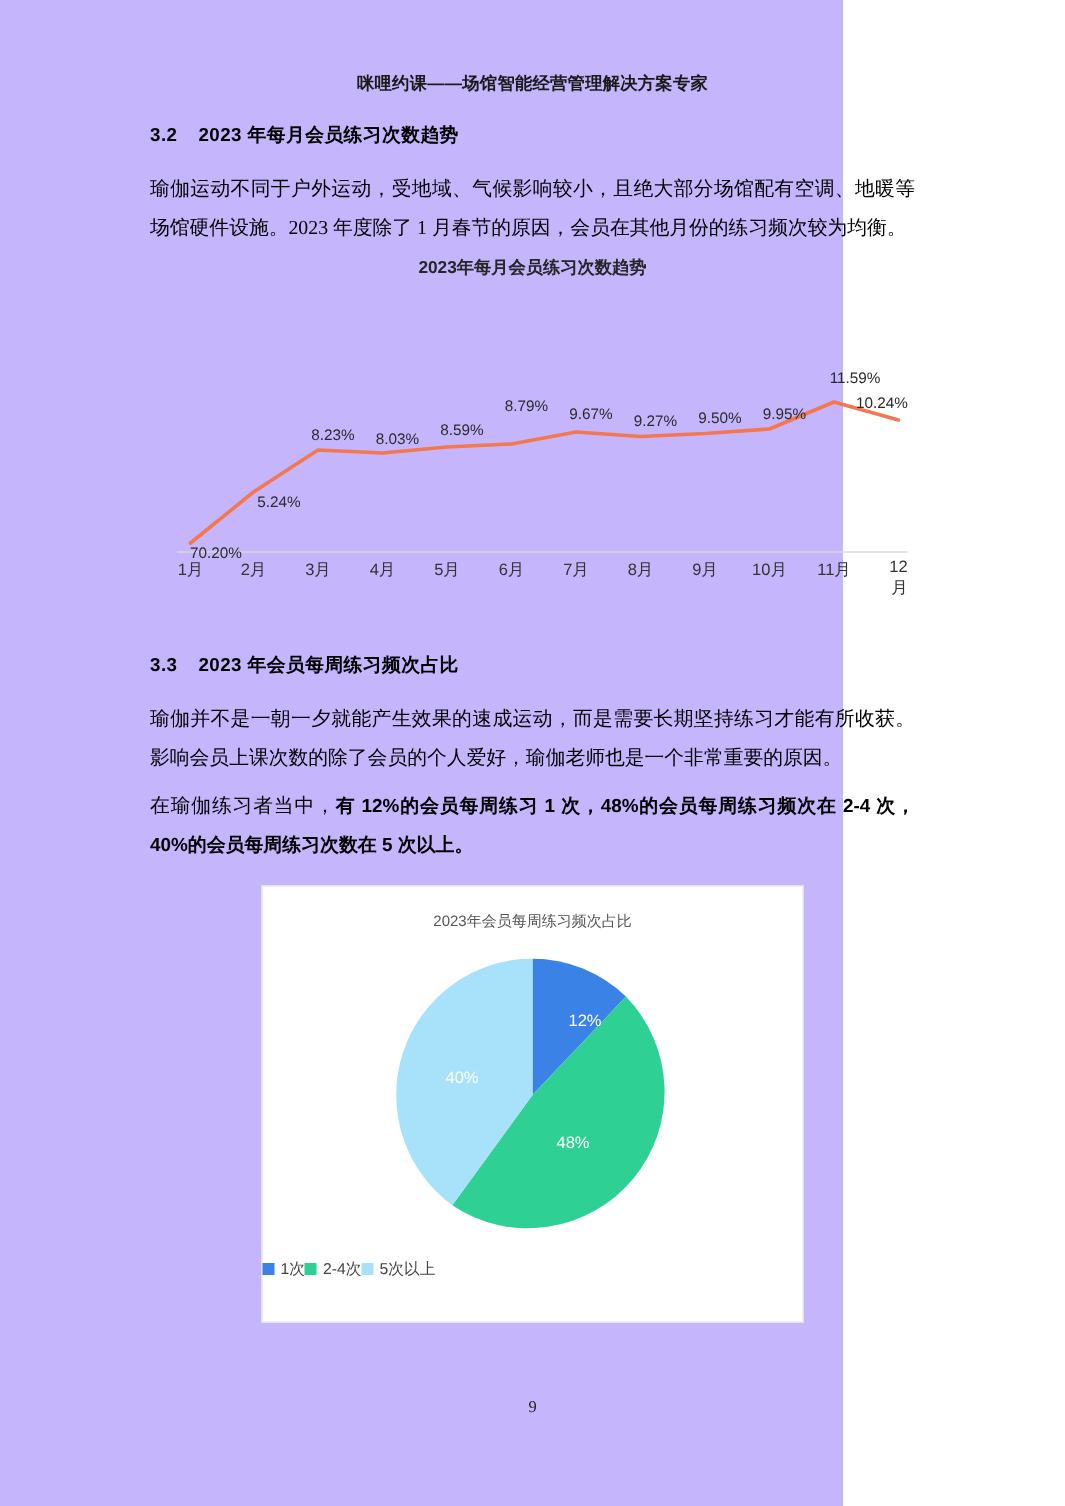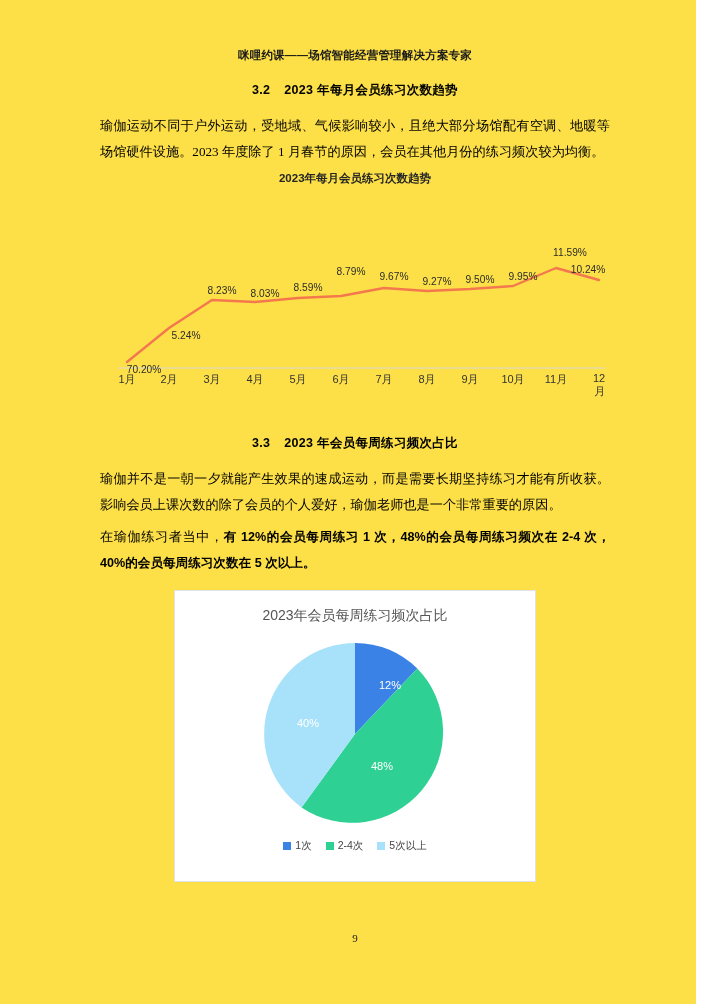--- a/index.html
+++ b/index.html
@@ -11,23 +11,23 @@
     width: 710px;
     height: 1004px;
     position: relative;
     font-family: "Liberation Serif", serif;
     color: #000000;
     overflow: hidden;
   }
   .page {
     position: absolute;
     left: 0; top: 0;
-    width: 696px;
+    width: 562px;
     height: 1004px;
-    background: #fde047;
+    background: #c4b5fd;
   }
   .header-line {
     position: absolute;
     left: 0;
     top: 48px;
     width: 710px;
     text-align: center;
     font-family: "Liberation Sans", sans-serif;
     font-size: 11.5px;
     font-weight: bold;
@@ -40,21 +40,20 @@
     top: 82px;
     width: 510px;
   }
   h2.section-heading {
     font-family: "Liberation Sans", sans-serif;
     font-size: 12.5px;
     font-weight: bold;
     margin: 0 0 14px 0;
     color: #000;
     letter-spacing: 0.3px;
-    text-align: center;
   }
   .sec-num { display: inline-block; margin-right: 14px; }
   p.body-text {
     font-size: 13.2px;
     line-height: 26px;
     margin: 0 0 6px 0;
     text-align: justify;
     color: #000;
   }
   p.body-text.bold-run b {
@@ -109,21 +108,21 @@
     position: relative;
     margin: 14px auto 0 auto;
     width: 360px;
     height: 290px;
     border: 1px solid #e2e2e2;
     background: #fff;
   }
   .pie-title {
     text-align: center;
     font-family: "Liberation Sans", sans-serif;
-    font-size: 14px;
+    font-size: 10px;
     color: #555;
     margin-top: 16px;
   }
   .pie-wrap {
     position: relative;
     width: 182px;
     height: 182px;
     margin: 18px auto 0 auto;
   }
   .pie-slice-label {
@@ -132,22 +131,22 @@
     font-size: 11px;
     color: #ffffff;
     font-weight: normal;
     transform: translate(-50%, -50%);
   }
   .pie-legend {
     position: absolute;
     left: 0; right: 0;
     bottom: 28px;
     display: flex;
-    justify-content: center;
-    gap: 14px;
+    justify-content: flex-start;
+    gap: 0;
     align-items: center;
   }
   .legend-item {
     display: flex;
     align-items: center;
     gap: 4px;
     font-family: "Liberation Sans", sans-serif;
     font-size: 10.5px;
     color: #444;
   }

